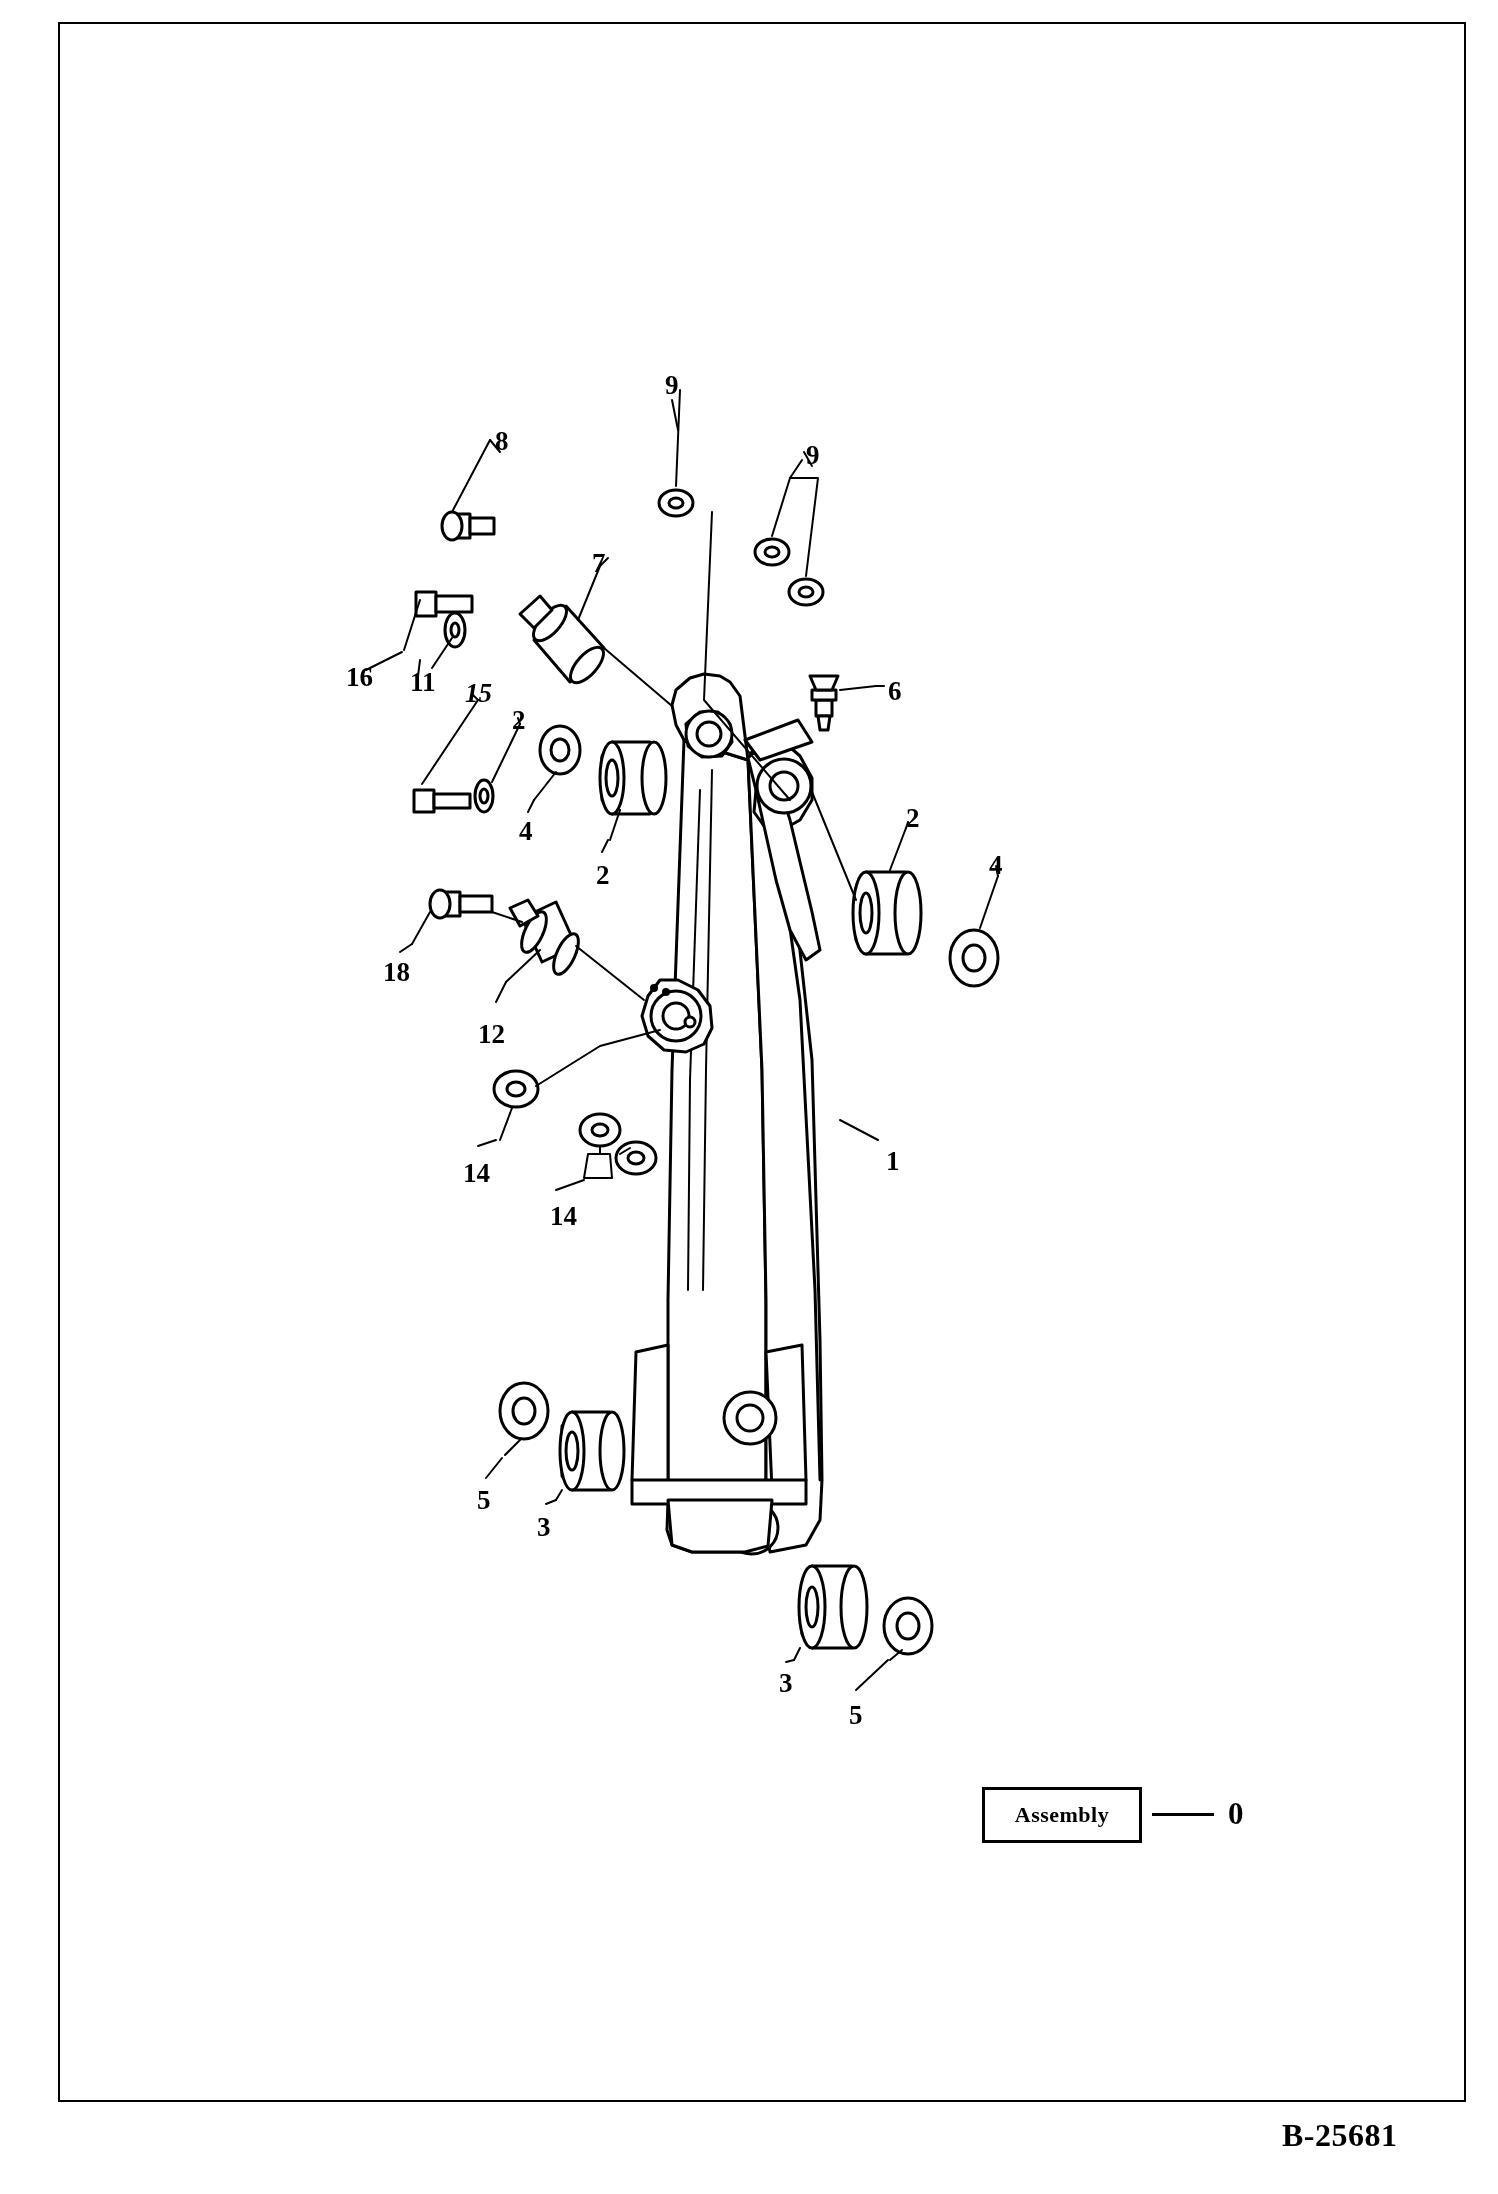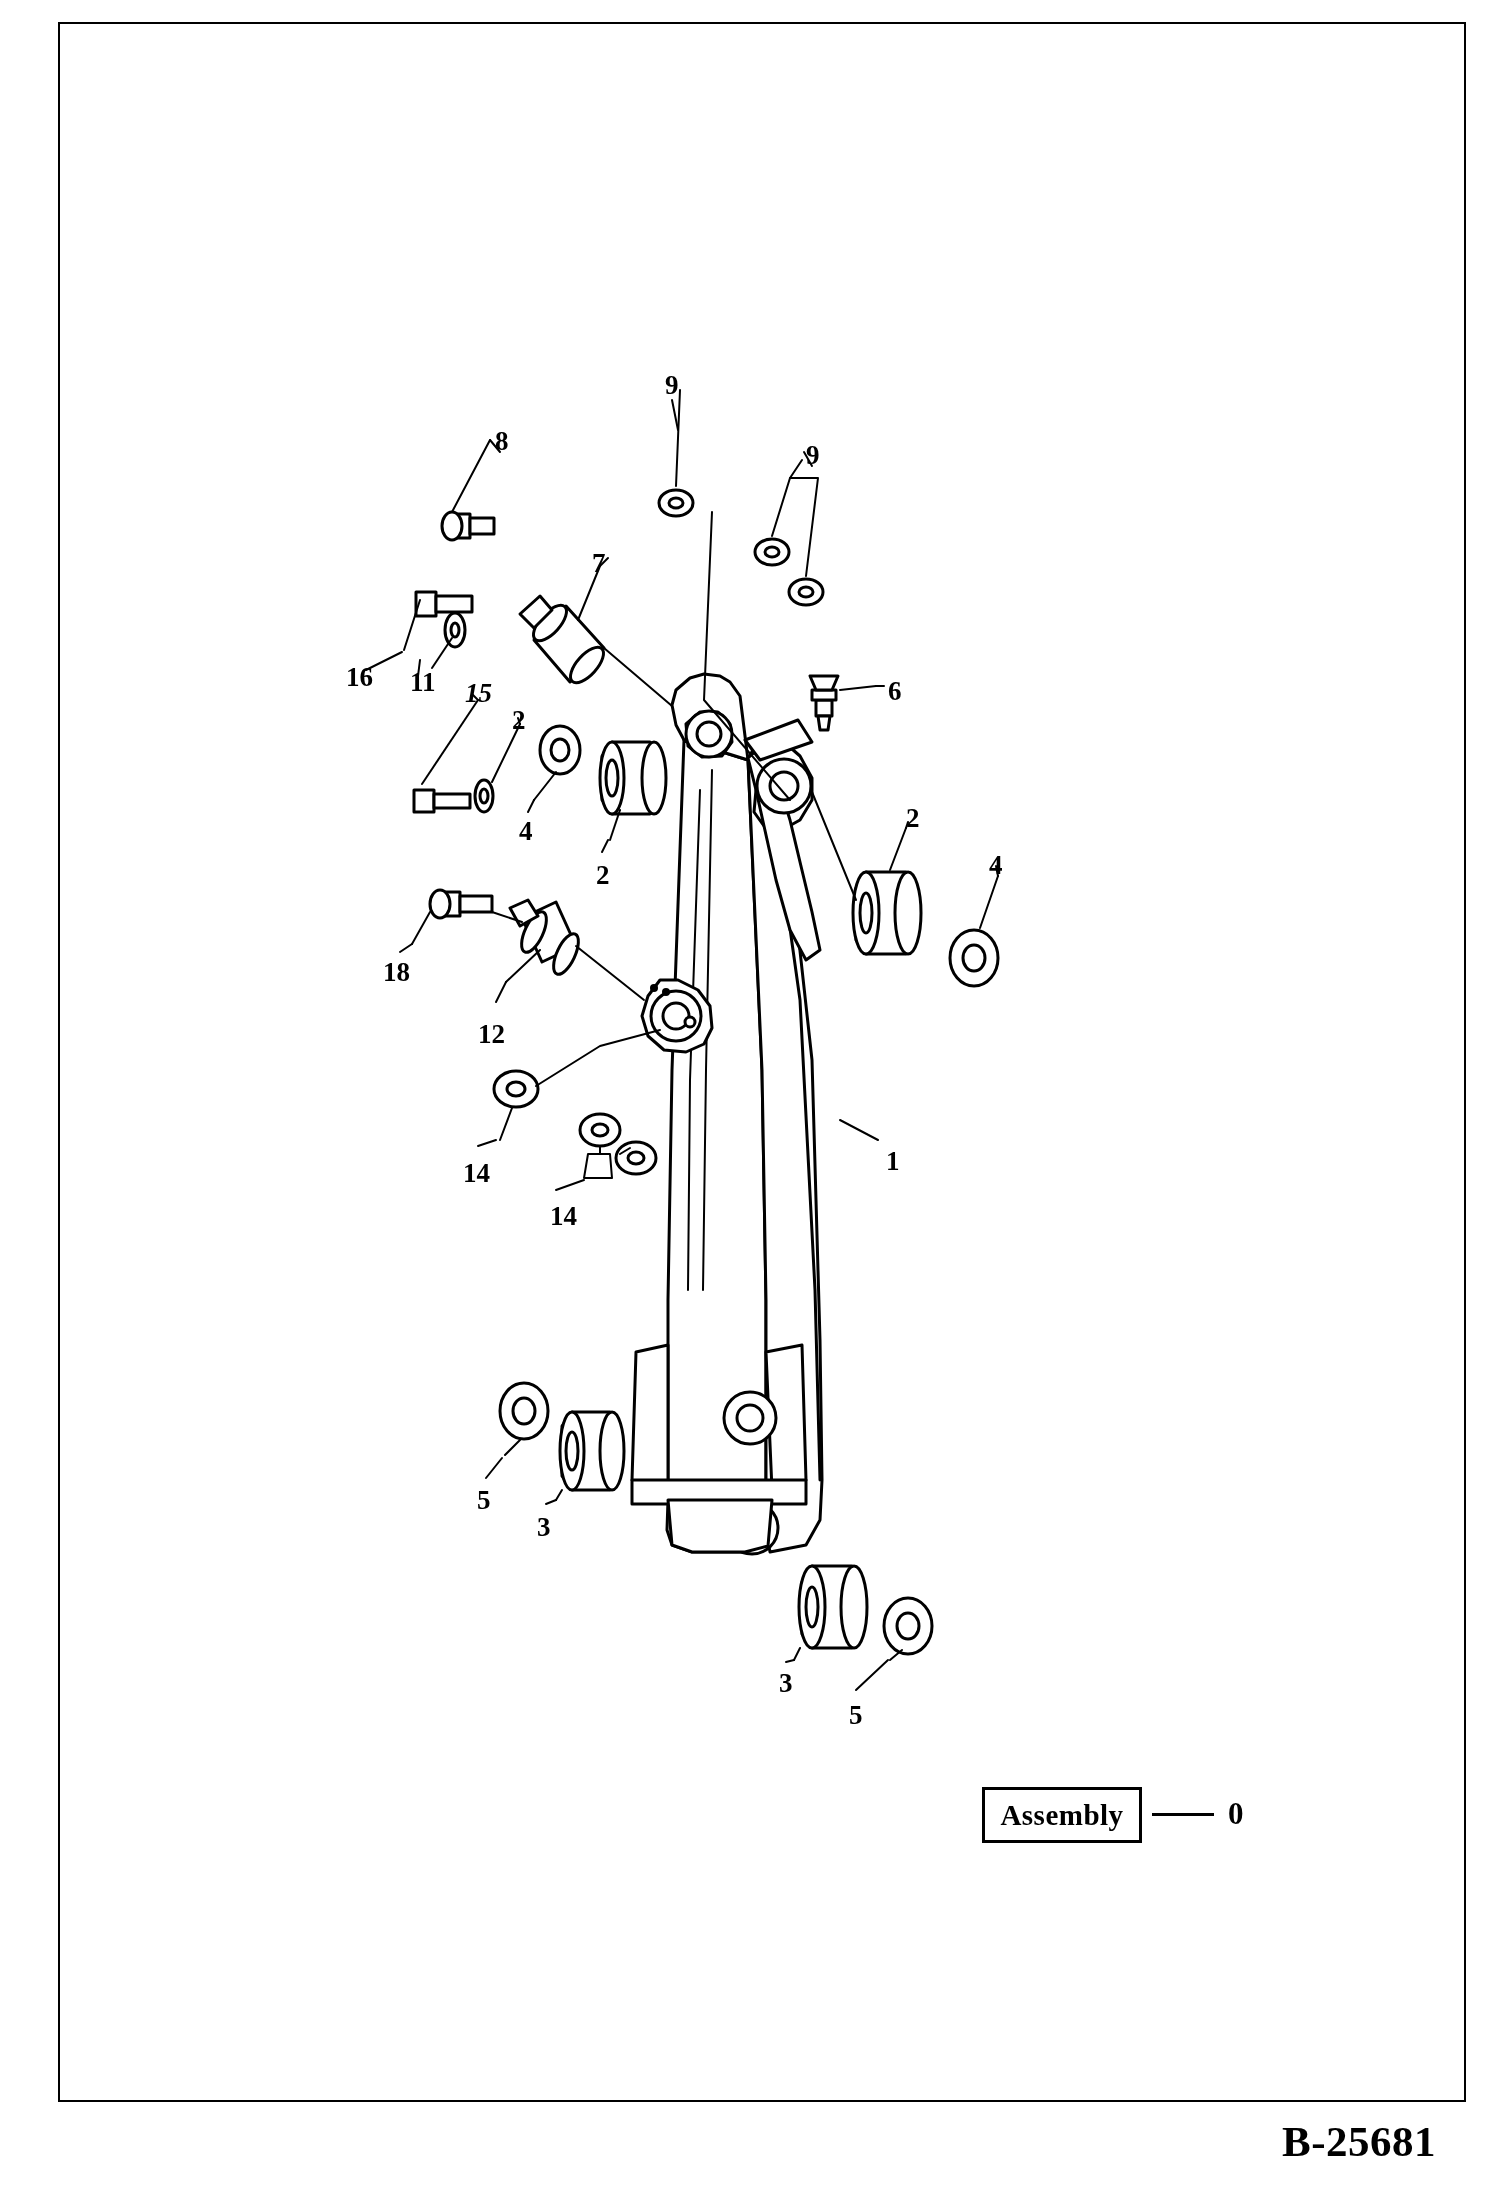--- a/index.html
+++ b/index.html
@@ -53,21 +53,21 @@
     width: 160px;
     height: 56px;
     border: 3px solid #000;
     box-sizing: border-box;
     display: flex;
     align-items: center;
     justify-content: center;
   }
   #assembly-label {
     font-family: "Liberation Serif", serif;
-    font-size: 29px;
+    font-size: 22px;
     font-weight: bold;
     letter-spacing: 0.5px;
     color: #000;
   }
   #assembly-value {
     position: absolute;
     left: 1228px;
     top: 1796px;
     font-family: "Liberation Serif", serif;
     font-size: 31px;
@@ -80,21 +80,21 @@
     top: 1813px;
     width: 62px;
     height: 3px;
     background: #000;
   }
   #drawing-number {
     position: absolute;
     left: 1282px;
     top: 2117px;
     font-family: "Liberation Serif", serif;
-    font-size: 43px;
+    font-size: 32px;
     font-weight: bold;
     letter-spacing: 0.5px;
     color: #000;
   }
 </style>
 </head>
 <body>
 
 <div id="page">
 

